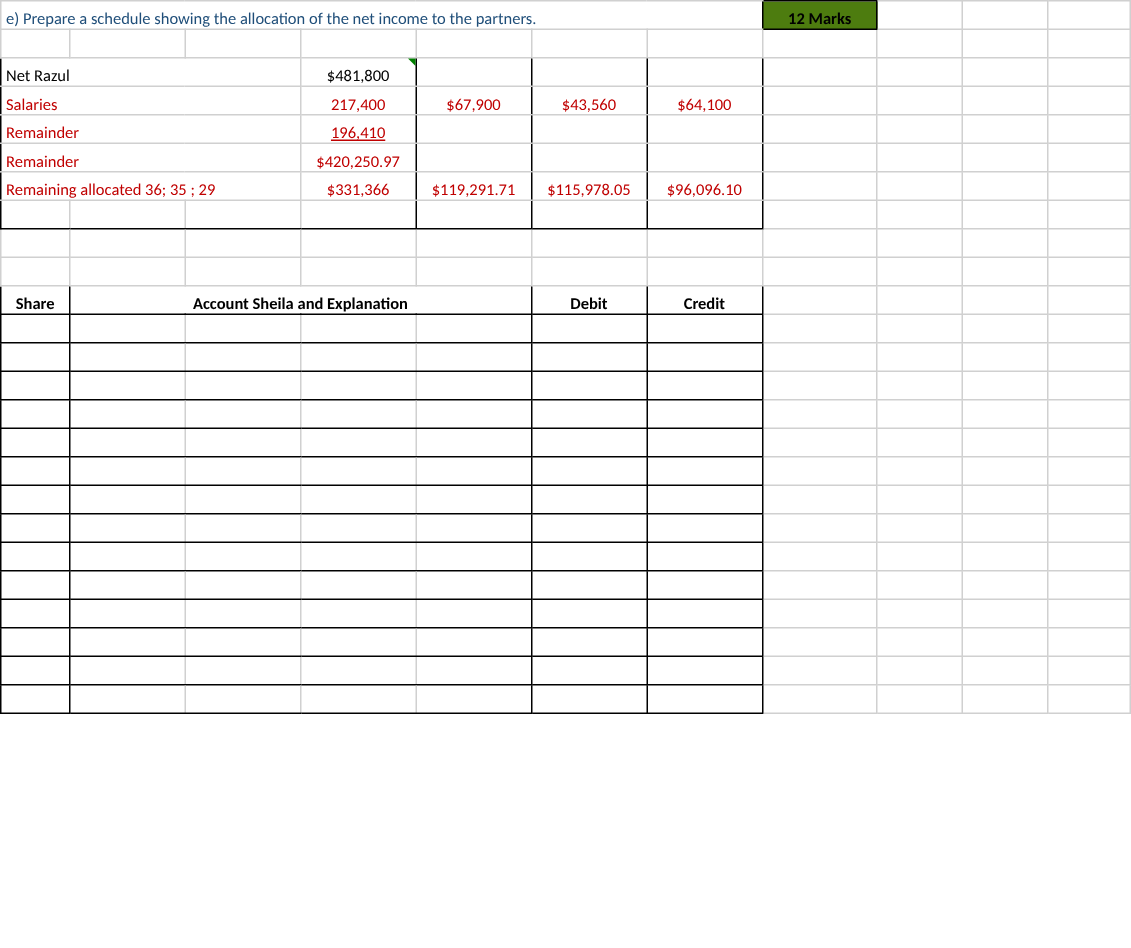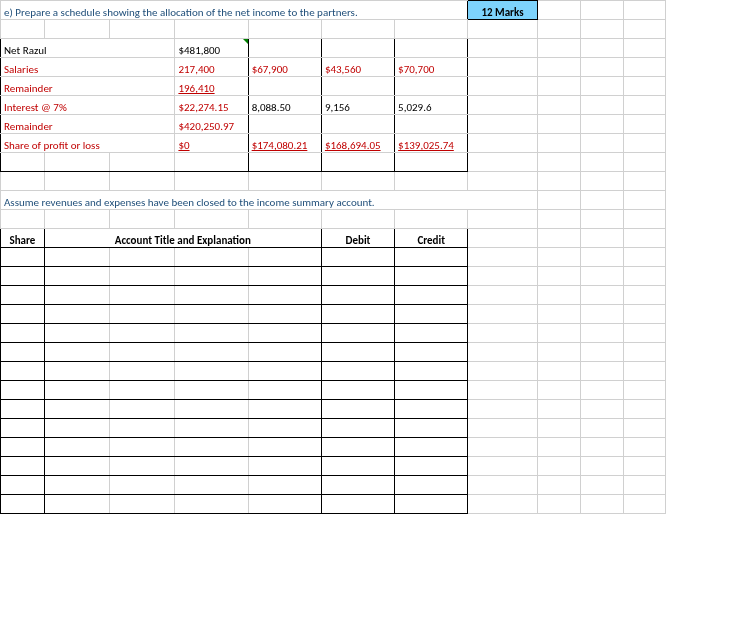--- a/index.html
+++ b/index.html
@@ -4,40 +4,40 @@
 <style>
   * { box-sizing: border-box; }
   body {
     margin: 0;
     padding: 0;
     font-family: Calibri, Arial, sans-serif;
     font-size: 11px;
     background: #fff;
   }
   .sheet {
-    width: 666px;
+    width: 754px;
     border-collapse: collapse;
   }
   .sheet td {
     border: 1px solid #d0d0d0;
     height: 19px;
     padding: 0 3px;
     vertical-align: bottom;
     white-space: nowrap;
     overflow: visible;
   }
   .black-border { border: 1px solid #000 !important; }
   .black-top { border-top: 1px solid #000 !important; }
   .black-bottom { border-bottom: 1px solid #000 !important; }
   .black-left { border-left: 1px solid #000 !important; }
   .black-right { border-right: 1px solid #000 !important; }
-  .green-bg { background: #7dd3fc; }
+  .green-bg { background: #4d7c0f; }
   .bold { font-weight: bold; }
   .center { text-align: center; }
-  .right { text-align: left; }
+  .right { text-align: center; }
   .blue { color: #1f4e79; }
   .red { color: #c00000; }
   .redlink { color: #c00000; text-decoration: underline; }
   .corner {
     position: relative;
   }
   .corner::after {
     content: "";
     position: absolute;
     top: 0; right: 0;
@@ -108,75 +108,64 @@
         <td></td>
         <td></td>
         <td></td>
 </tr>
 
 <tr>
   <td class="black-left red" colspan="3">Salaries</td>
   <td class="black-left black-right right red">217,400</td>
   <td class="black-right right red">$67,900</td>
   <td class="black-right right red">$43,560</td>
-  <td class="black-right right red">$70,700</td>
+  <td class="black-right right red">$64,100</td>
   <td></td>
         <td></td>
         <td></td>
         <td></td>
 </tr>
 
 <tr>
   <td class="black-left red" colspan="3">Remainder</td>
   <td class="black-left black-right right redlink">196,410</td>
   <td class="black-right"></td>
   <td class="black-right"></td>
   <td class="black-right"></td>
   <td></td>
         <td></td>
         <td></td>
         <td></td>
 </tr>
 
-<tr>
-  <td class="black-left red" colspan="3">Interest @ 7%</td>
-  <td class="black-left black-right right red">$22,274.15</td>
-  <td class="black-right right">8,088.50</td>
-  <td class="black-right right">9,156</td>
-  <td class="black-right right">5,029.6</td>
-  <td></td>
-        <td></td>
-        <td></td>
-        <td></td>
-</tr>
 
 <tr>
   <td class="black-left red" colspan="3">Remainder</td>
   <td class="black-left black-right right red">$420,250.97</td>
   <td class="black-right"></td>
   <td class="black-right"></td>
   <td class="black-right"></td>
   <td></td>
         <td></td>
         <td></td>
         <td></td>
 </tr>
 
-
-<tr>
-  <td class="black-left red" colspan="3">Share of profit or loss</td>
-  <td class="black-left black-right right redlink">$0</td>
-  <td class="black-right right redlink">$174,080.21</td>
-  <td class="black-right right redlink">$168,694.05</td>
-  <td class="black-right right redlink">$139,025.74</td>
-  <td></td>
-        <td></td>
-        <td></td>
-        <td></td>
-</tr>
+<tr>
+  <td class="black-left red" colspan="3">Remaining allocated 36; 35 ; 29</td>
+  <td class="black-left black-right right red">$331,366</td>
+  <td class="black-right right red">$119,291.71</td>
+  <td class="black-right right red">$115,978.05</td>
+  <td class="black-right right red">$96,096.10</td>
+  <td></td>
+        <td></td>
+        <td></td>
+        <td></td>
+</tr>
+
 
 <tr>
   <td class="black-left black-bottom"></td>
   <td class="black-bottom"></td>
   <td class="black-bottom"></td>
   <td class="black-left black-right black-bottom"></td>
   <td class="black-right black-bottom"></td>
   <td class="black-right black-bottom"></td>
   <td class="black-right black-bottom"></td>
   <td></td>
@@ -193,42 +182,36 @@
         <td></td>
         <td></td>
         <td></td>
         <td></td>
         <td></td>
         <td></td>
         <td></td>
       </tr>
 
 <tr>
-  <td colspan="8" class="blue">Assume revenues and expenses have been closed to the income summary account.</td>
-  <td></td>
-        <td></td>
-        <td></td>
-</tr>
-<tr>
         <td></td>
         <td></td>
         <td></td>
         <td></td>
         <td></td>
         <td></td>
         <td></td>
         <td></td>
         <td></td>
         <td></td>
         <td></td>
       </tr>
 
 <tr>
   <td class="black-border bold center">Share</td>
-  <td class="black-border bold center" colspan="4">Account Title and Explanation</td>
+  <td class="black-border bold center" colspan="4">Account Sheila and Explanation</td>
   <td class="black-border bold center">Debit</td>
   <td class="black-border bold center">Credit</td>
   <td></td>
         <td></td>
         <td></td>
         <td></td>
 </tr>
 
 <tr>
         <td class="black-border"></td>

